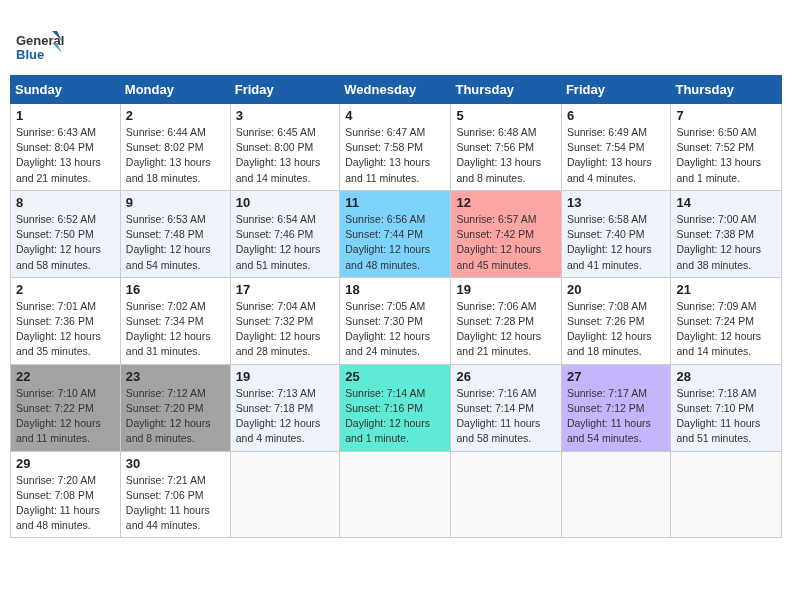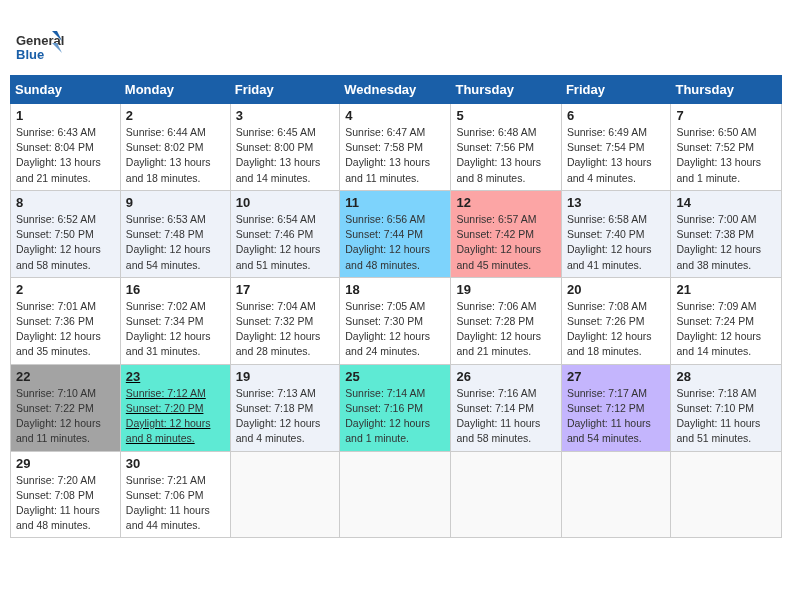--- a/index.html
+++ b/index.html
@@ -196,21 +196,21 @@
         <td>
           <div class="day-num">21</div>
           <div class="day-info">Sunrise: 7:09 AM<br>Sunset: 7:24 PM<br>Daylight: 12 hours and 14 minutes.</div>
         </td>
       </tr>
       <tr style="background: rgb(238, 242, 249);">
         <td style="background: #a3a3a3;">
           <div class="day-num">22</div>
           <div class="day-info">Sunrise: 7:10 AM<br>Sunset: 7:22 PM<br>Daylight: 12 hours and 11 minutes.</div>
         </td>
-        <td style="background: #5eead4; text-decoration: underline;">
+        <td style="background: #a3a3a3;">
           <div class="day-num">23</div>
           <div class="day-info">Sunrise: 7:12 AM<br>Sunset: 7:20 PM<br>Daylight: 12 hours and 8 minutes.</div>
         </td>
         <td style="background: rgb(238, 242, 249);">
           <div class="day-num">19</div>
           <div class="day-info">Sunrise: 7:13 AM<br>Sunset: 7:18 PM<br>Daylight: 12 hours and 4 minutes.</div>
         </td>
         <td style="background: #5eead4;">
           <div class="day-num">25</div>
           <div class="day-info">Sunrise: 7:14 AM<br>Sunset: 7:16 PM<br>Daylight: 12 hours and 1 minute.</div>

